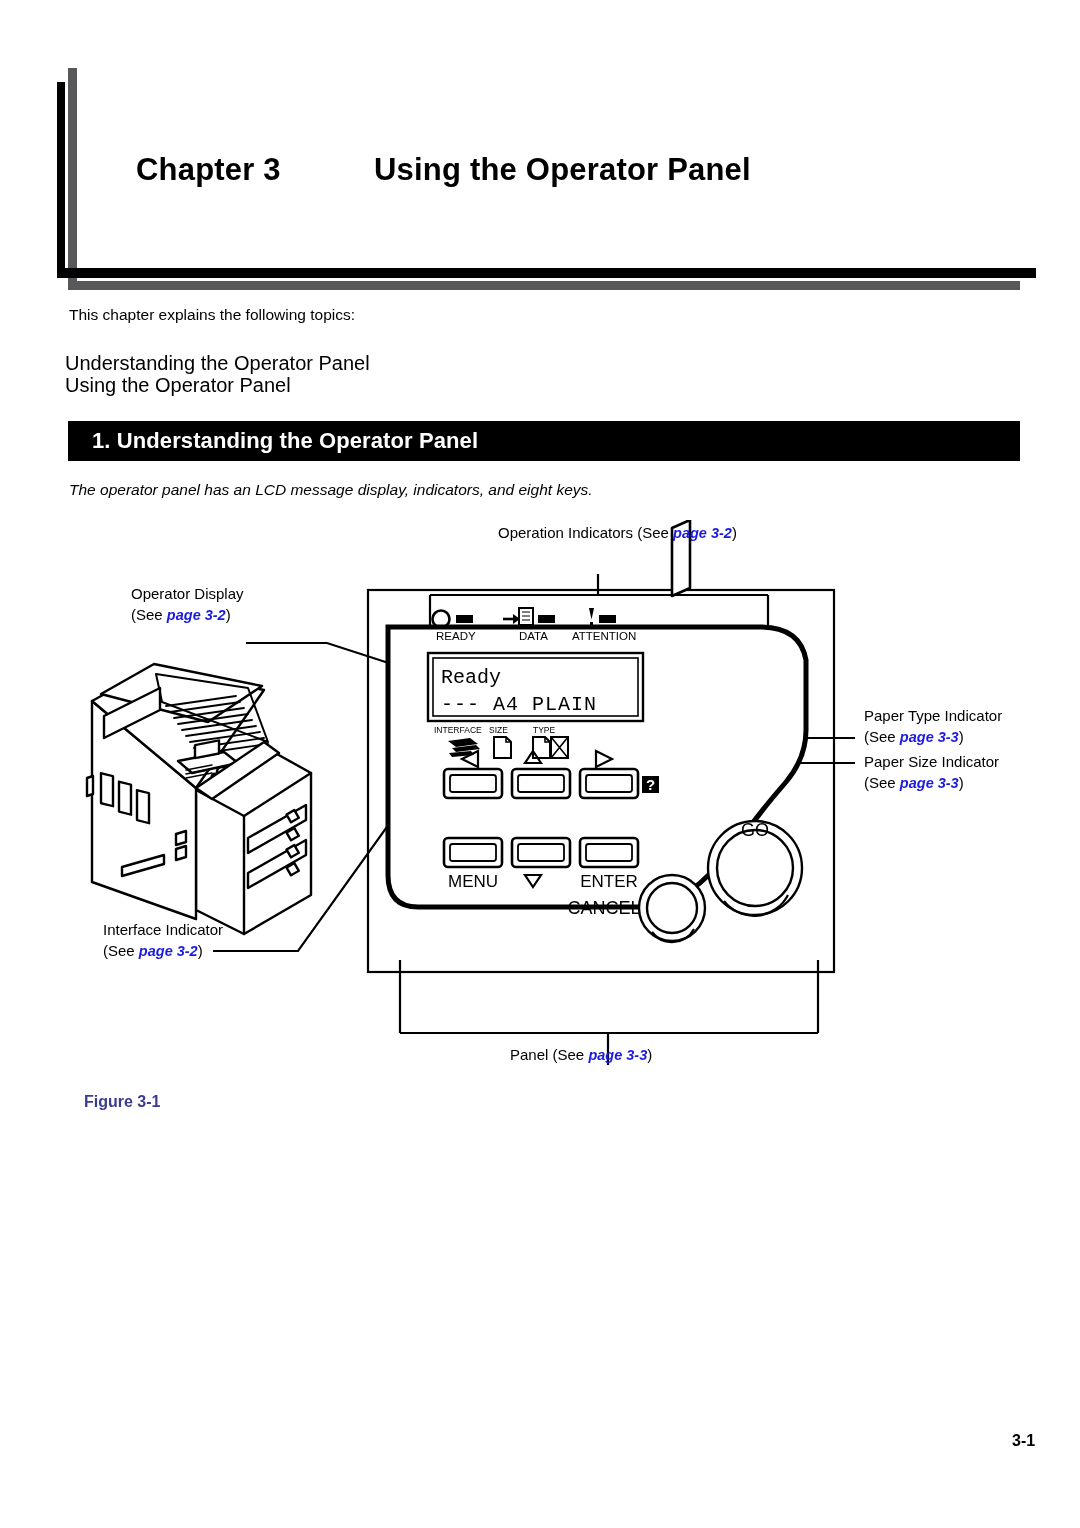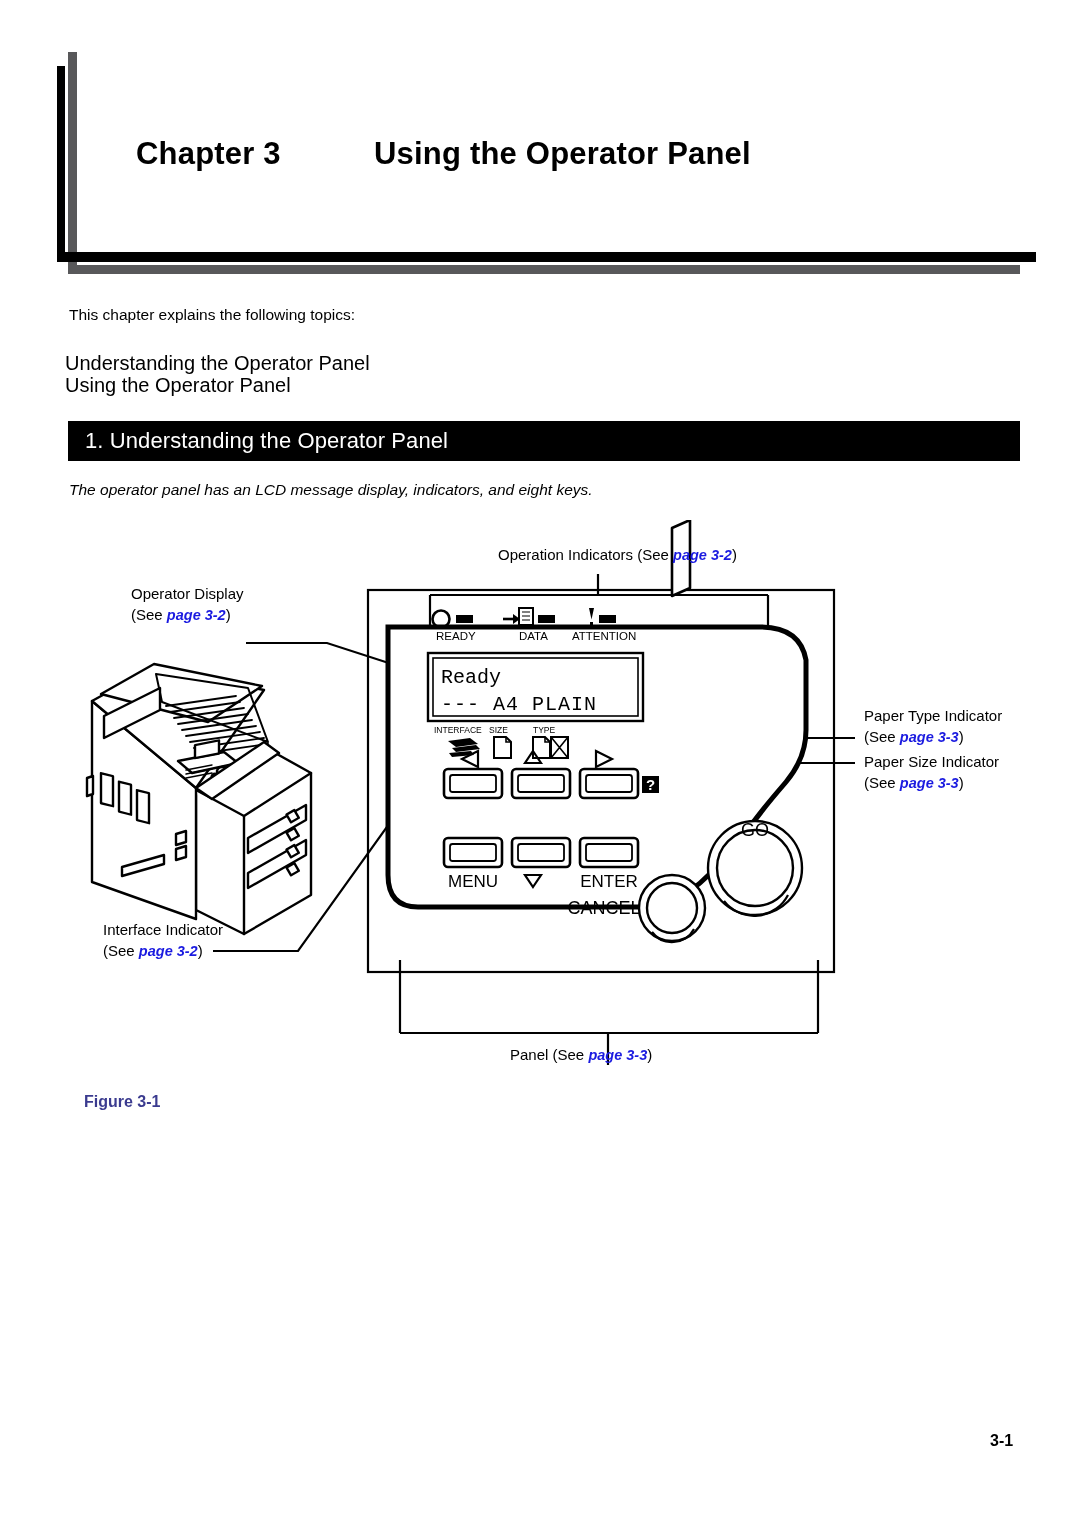--- a/index.html
+++ b/index.html
@@ -12,21 +12,21 @@
     height: 1528px;
     position: relative;
     font-family: "Liberation Sans", sans-serif;
     color: #000000;
     overflow: hidden;
   }
 
   
   #chapter-header {
     position: absolute;
-    left: 0; top: 0;
+    left: 0; top: 16px;
     width: 1080px;
     height: 300px;
   }
   .rule-outer-v {
     position: absolute;
     left: 68px; top: 52px;
     width: 9px; height: 222px;
     background: #58585a;
   }
   .rule-outer-h {
@@ -82,23 +82,23 @@
   #section-bar {
     position: absolute;
     left: 68px; top: 421px;
     width: 952px; height: 40px;
     background: #000000;
     color: #ffffff;
     display: flex;
     align-items: center;
   }
   #section-bar-label {
-    margin-left: 17px;
+    margin-left: 24px;
     font-size: 22px;
-    font-weight: normal;
+    font-weight: bold;
     letter-spacing: 0.1px;
   }
   #section-intro {
     position: absolute;
     left: 69px; top: 481px;
     font-size: 15.5px;
     font-style: italic;
   }
 
   
@@ -115,41 +115,41 @@
     line-height: 21px;
     white-space: nowrap;
   }
   .xref {
     color: #1a1ae0;
     font-style: italic;
     font-weight: bold;
     font-size: 14.5px;
   }
 
-  #label-operation-indicators { left: 498px; top: 24px; }
+  #label-operation-indicators { left: 498px; top: 2px; }
   #label-message-display      { left: 131px; top: 63px; }
   #label-paper-type           { left: 864px; top: 185px; }
   #label-paper-size           { left: 864px; top: 231px; }
   #label-interface-indicator  { left: 103px; top: 399px; }
   #label-keys                 { left: 510px; top: 524px; }
 
   
   #figure-caption {
     position: absolute;
     left: 68px; top: 1093px;
     font-size: 16px;
     font-weight: bold;
     color: #3b3b8f;
     margin-left: 16px;
   }
 
   
   #page-number {
     position: absolute;
-    left: 990px; top: 1432px;
+    left: 1012px; top: 1432px;
     font-size: 16px;
     font-weight: bold;
   }
 </style>
 </head>
 <body>
 
 <div id="chapter-header">
   <div class="rule-outer-v"></div>
   <div class="rule-outer-h"></div>

